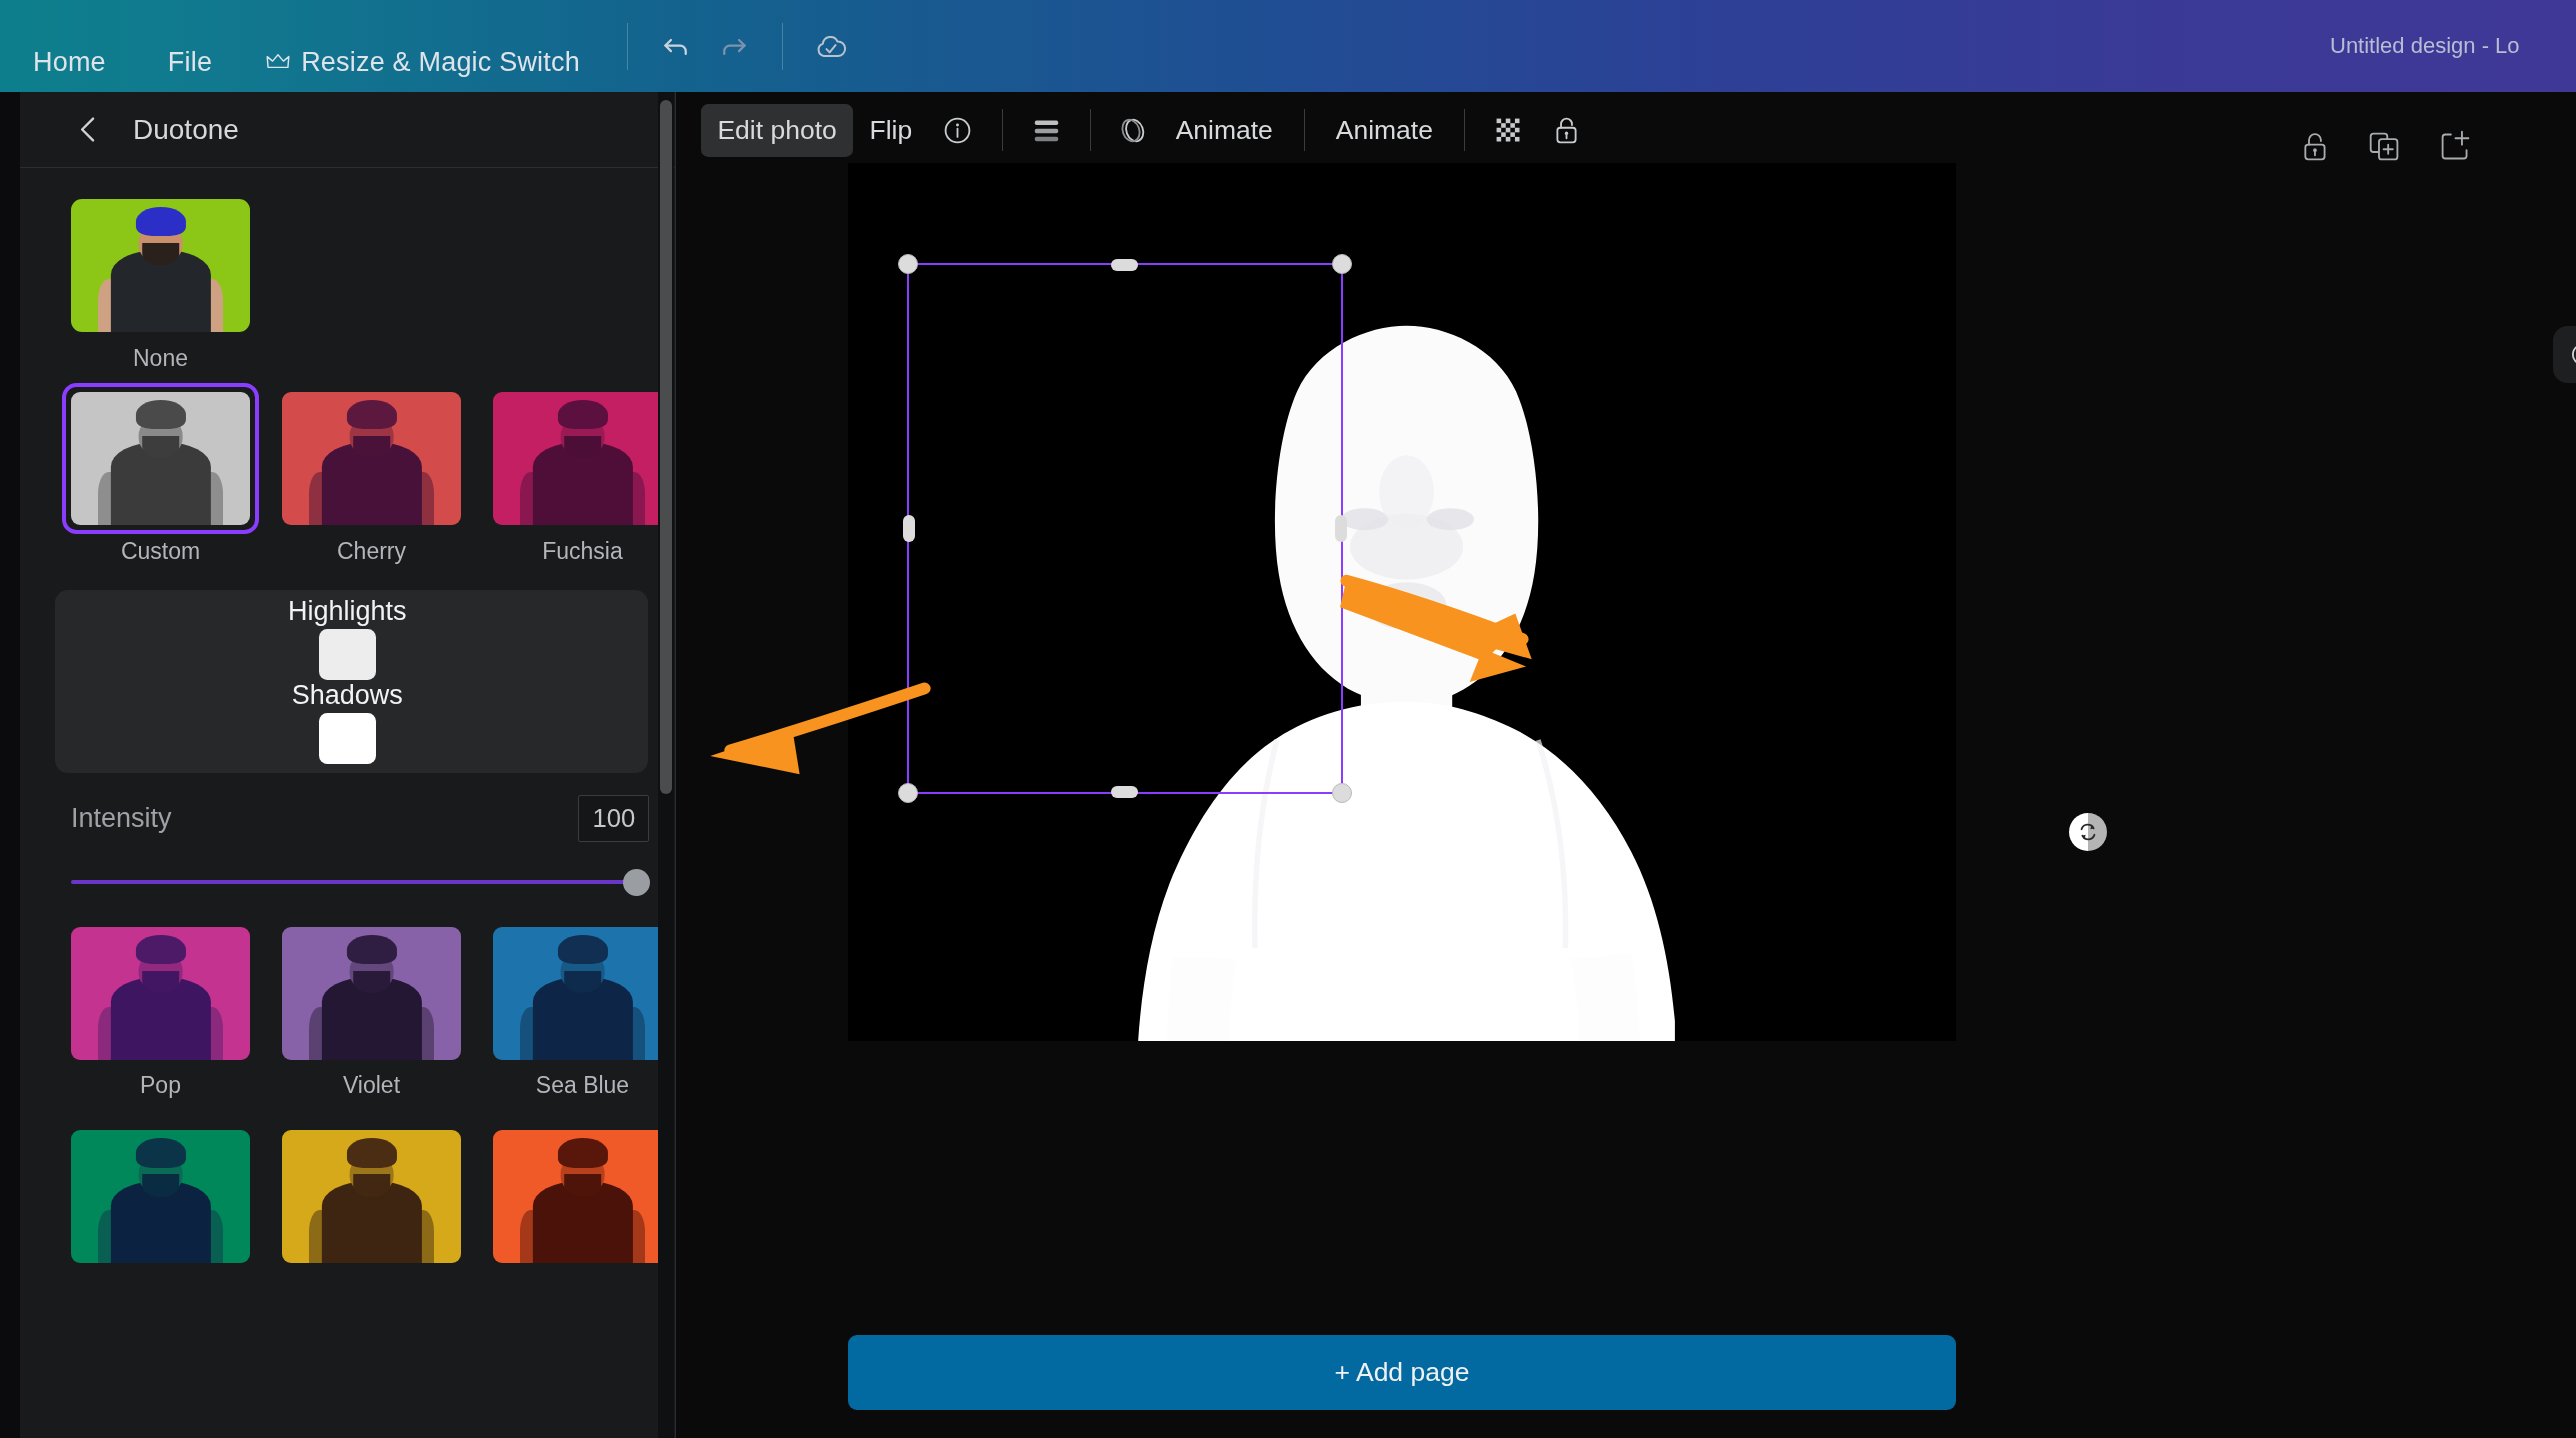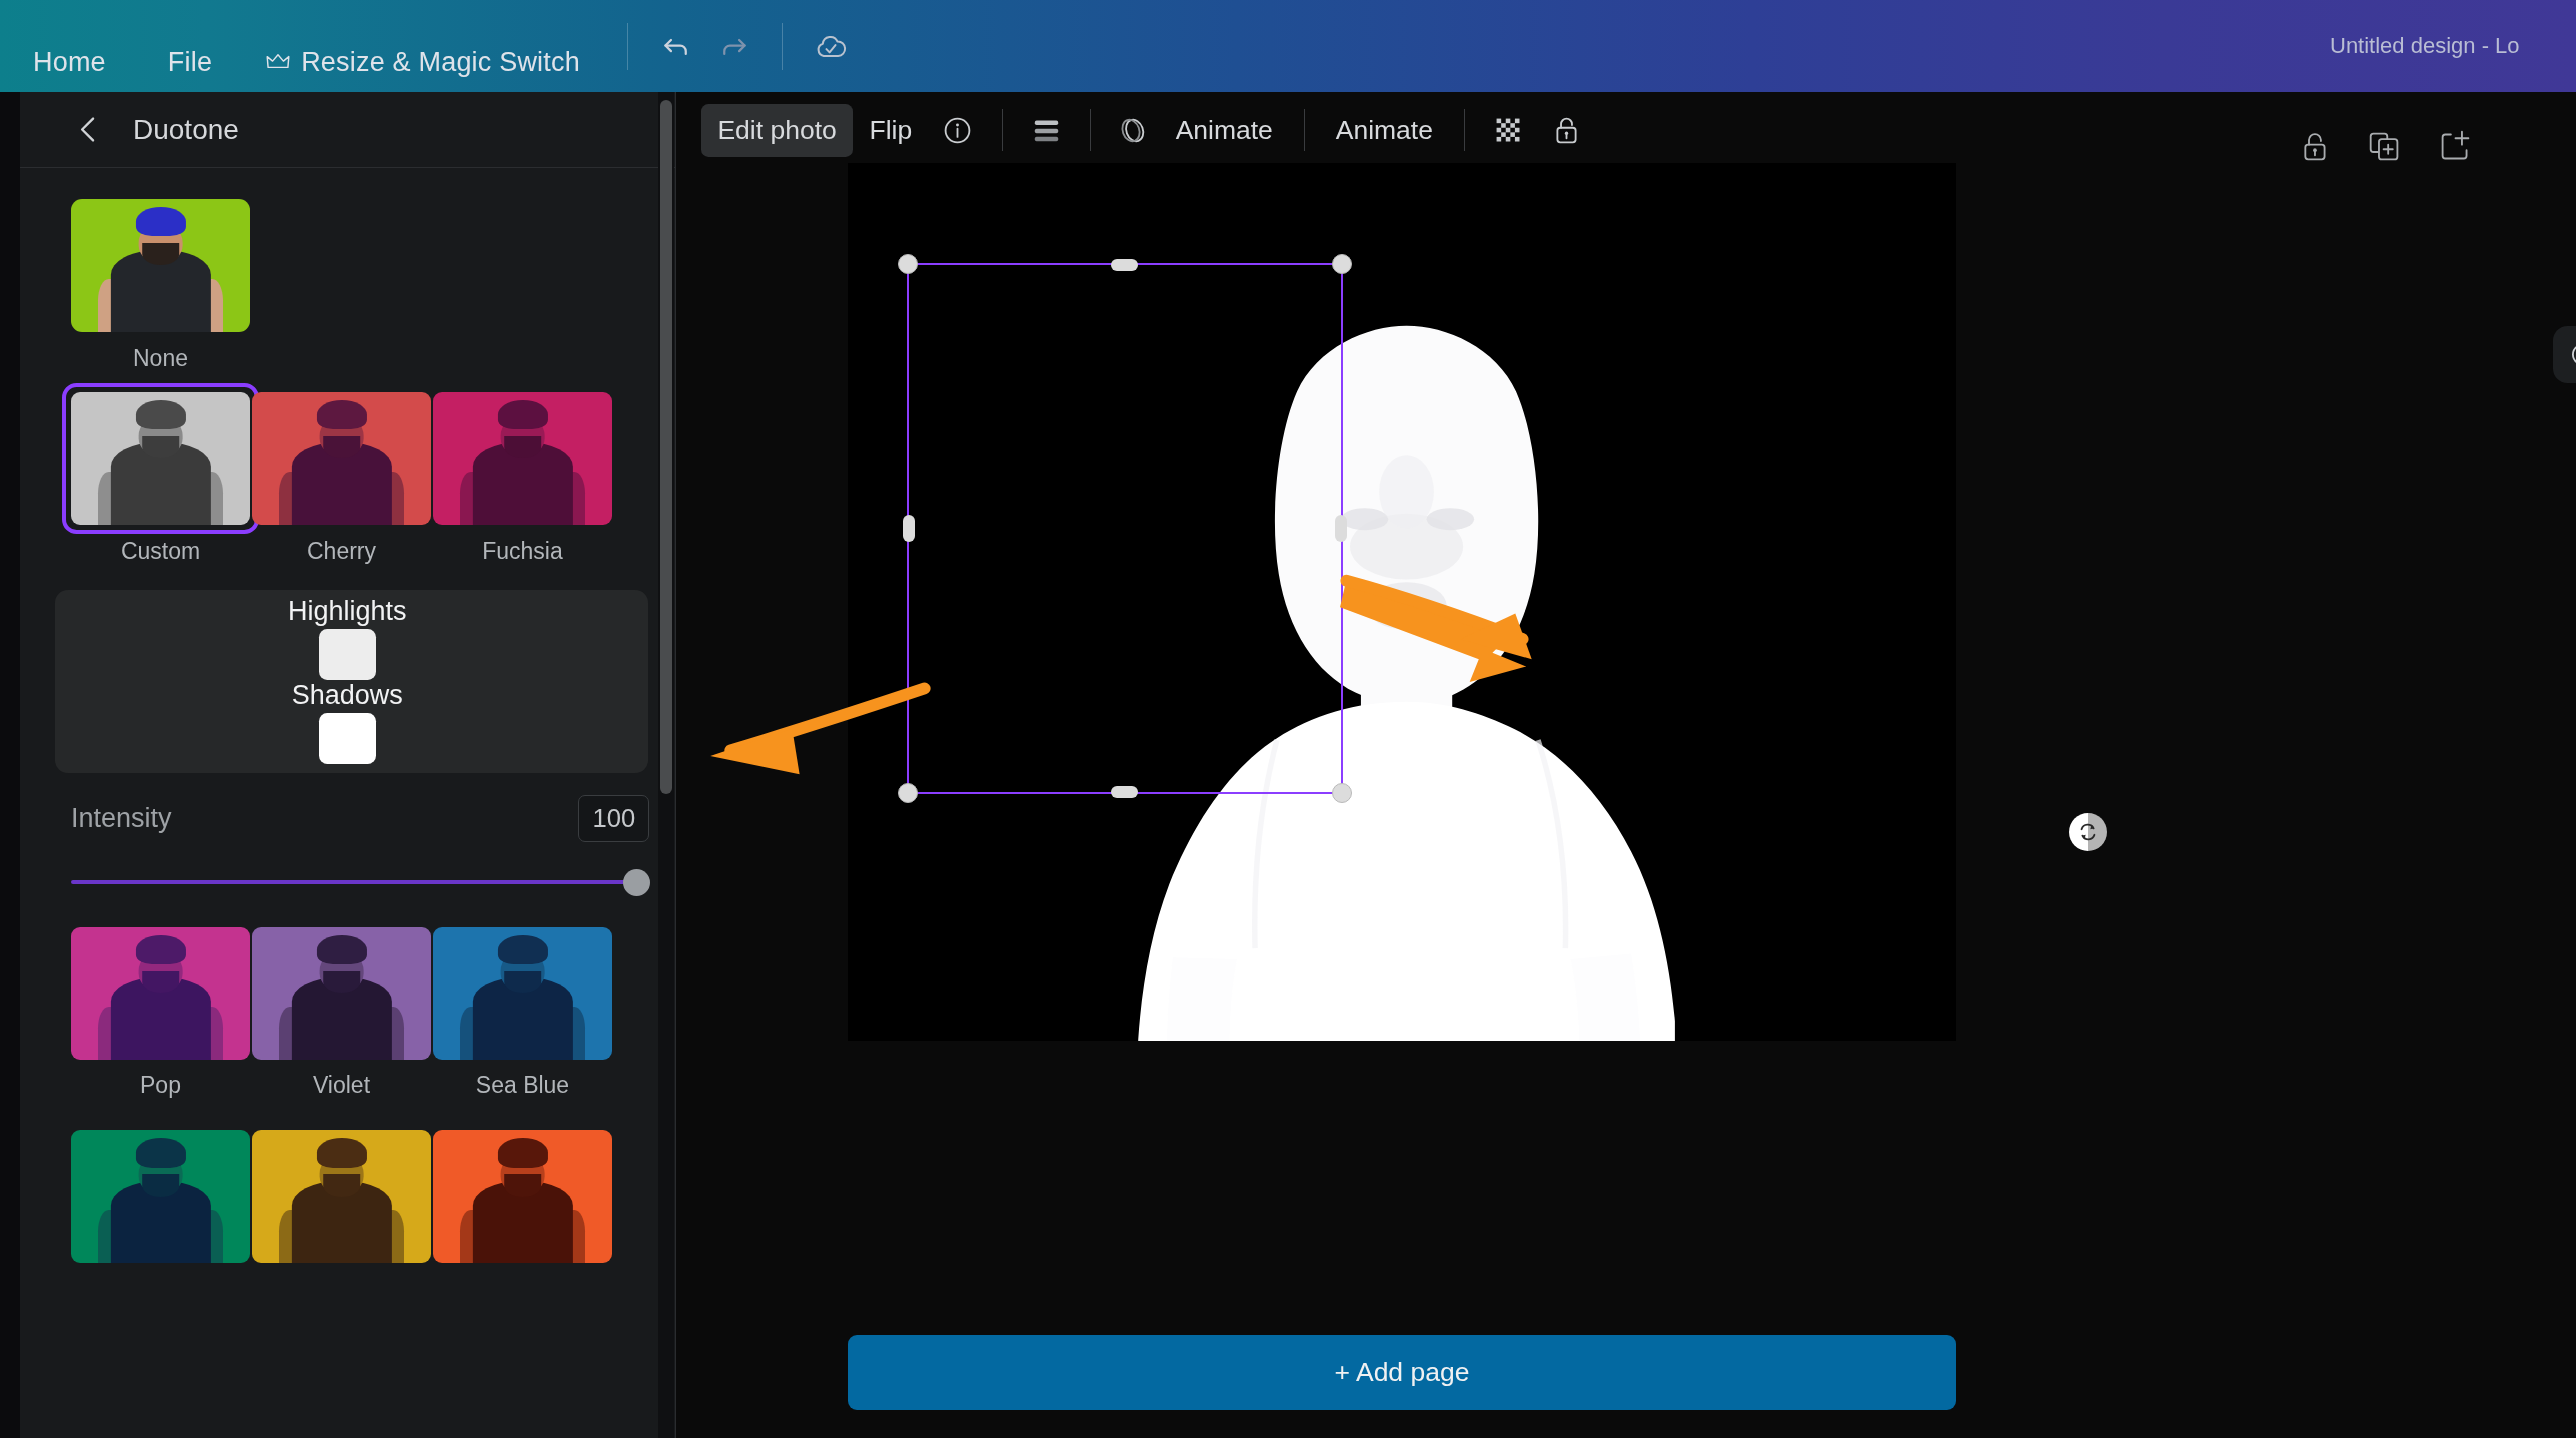--- a/index.html
+++ b/index.html
@@ -57,21 +57,21 @@
   .thumb {
     border-radius: 11px; overflow:hidden; position:relative;
   }
   .thumb-none { width:179px; height:133px; }
   .label {
     color:#b2b6ba; font-size:23px; text-align:center; margin-top: 12.8px;
   }
   .label-none { width:179px; margin-left:51px; }
 
   .preset-grid {
-    display:flex; gap: 2px; padding: 0 0 0 51px; margin-top: 20px;
+    display:flex; gap: 32px; padding: 0 0 0 51px; margin-top: 20px;
   }
   .preset-cell { width: 179px; }
   .preset-img { width:179px; height:133px; border-radius:9px; overflow:hidden; position:relative; }
   .preset-cell.selected .preset-sel {
     position:absolute; inset:-9px; border:4.6px solid #8b3dff; border-radius:14.6px; pointer-events:none;
   }
   .preset-outer { position:relative; width:179px; height:133px; }
 
   
   .photo { position:absolute; inset:0; }
@@ -110,21 +110,21 @@
   }
   .tone-label { color:#f2f3f4; font-size:27px; }
   .swatch { width:57px; height:51px; border-radius:8.2px; }
 
   .intensity-row {
     display:flex; align-items:center; justify-content:space-between;
     padding: 0 25.6px 0 51px; margin-top: 22px;
   }
   .intensity-label { color:#9ea2a6; font-size:27px; }
   .intensity-box {
-    width: 71px; height: 47px; border:0.9px solid #3a3d40; border-radius:7px;
+    width: 71px; height: 47px; border:0.9px solid #3a3d40; border-radius:2px;
     display:flex; align-items:center; justify-content:center;
     color:#c6c9cc; font-size:25.6px; background:#141618;
   }
   .slider-wrap { position:relative; margin: 27px 51px 0 51px; width: 577px; height: 27px; }
   .slider-track {
     position:absolute; top:11px; left:0; width:100%; height:4.6px; border-radius:2.7px; background:#6a36c9;
   }
   .slider-knob {
     position:absolute; top:0; right:-1.8px; width:27px; height:27px; border-radius:50%;
     background:#9a9ea2;

